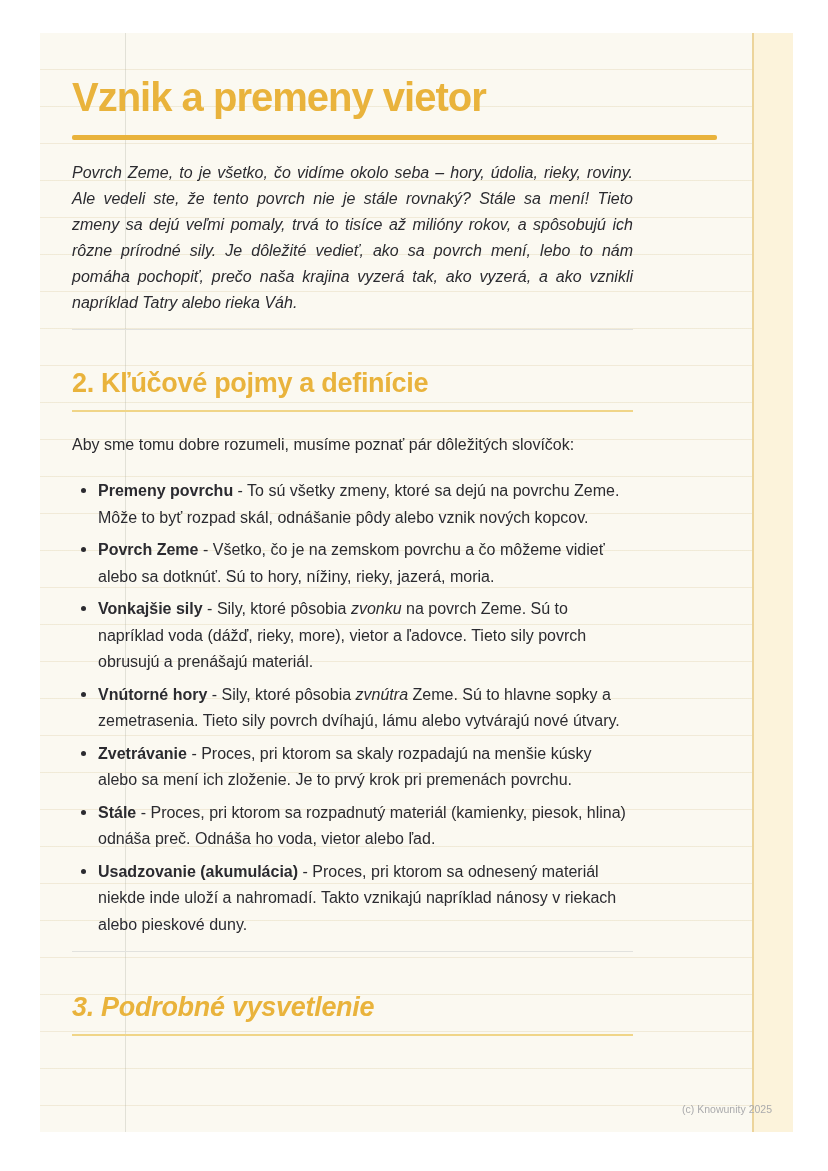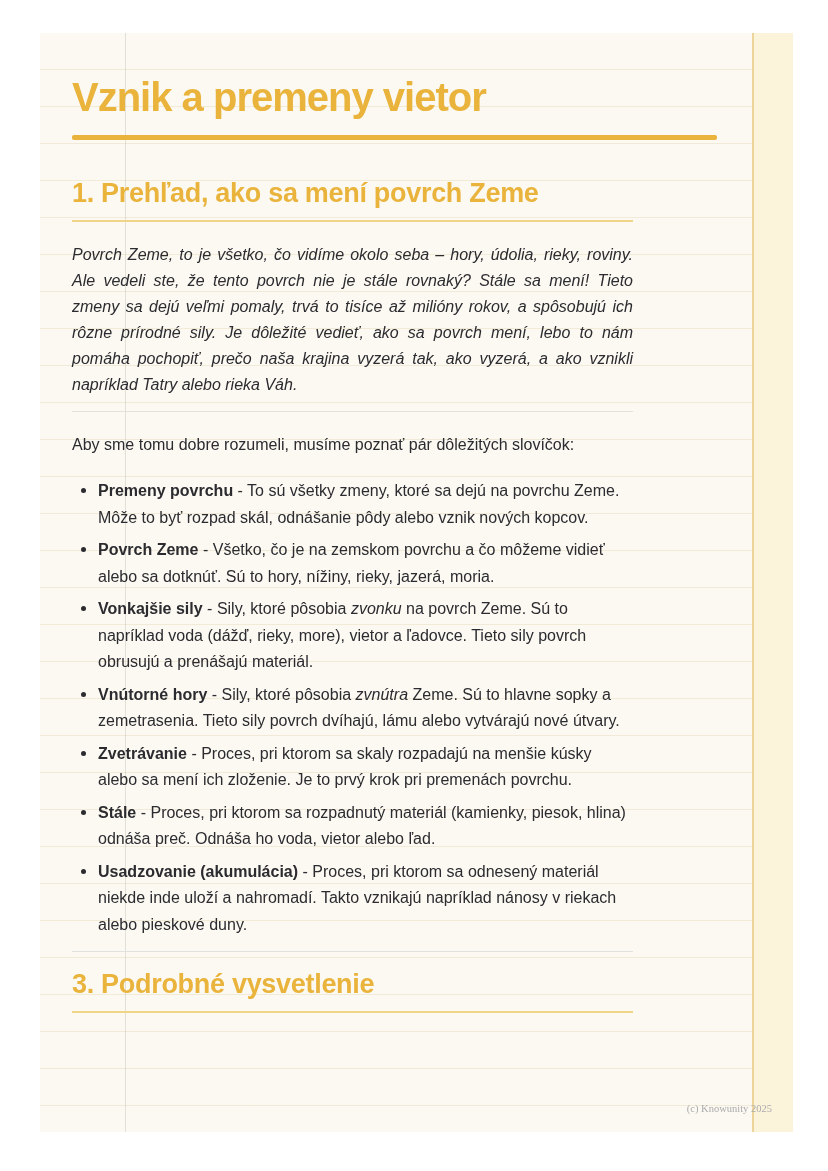--- a/index.html
+++ b/index.html
@@ -67,21 +67,22 @@
     margin: 38px 0 0 0;
     padding-bottom: 11px;
     font-size: 27px;
     line-height: 31px;
     font-weight: 700;
     letter-spacing: -0.3px;
     color: #E9B33C;
     border-bottom: 2px solid #F0D588;
   }
   h2.last {
-    margin-top: 17px;
+    margin-top: 40px;
+    font-style: italic;
   }
   p.body-par {
     margin: 20px 0 0 0;
     font-size: 16px;
     line-height: 26px;
     color: #2B2B30;
   }
   p.justify { text-align: justify; font-style: italic; }
   .divider {
     margin-top: 13px;
@@ -113,39 +114,38 @@
   }
   ul.terms .bold { font-weight: 700; }
   ul.terms .italic { font-style: italic; }
   .watermark {
     position: absolute;
     top: 1103px;
     right: 56px;
     font-size: 10.5px;
     color: #ABABAD;
     z-index: 5;
-    font-family: Liberation Serif, serif;
   }
 </style>
 </head>
 <body>
 
 <div class="page">
   <div class="vline-left"></div>
   <div class="margin-right"></div>
 
   <div class="content">
     <h1 class="doc-title">Vznik a premeny vietor</h1>
     <div class="title-rule"></div>
 
-    <h2 class="sec-heading">1. Prehľad, ako sa mení povrch Zeme</h2>
     <p class="body-par justify">Povrch Zeme, to je všetko, čo vidíme okolo seba – hory, údolia, rieky, roviny. Ale vedeli ste, že tento povrch nie je stále rovnaký? Stále sa mení! Tieto zmeny sa dejú veľmi pomaly, trvá to tisíce až milióny rokov, a spôsobujú ich rôzne prírodné sily. Je dôležité vedieť, ako sa povrch mení, lebo to nám pomáha pochopiť, prečo naša krajina vyzerá tak, ako vyzerá, a ako vznikli napríklad Tatry alebo rieka Váh.</p>
 
     <div class="divider"></div>
 
+    <h2 class="sec-heading">2. Kľúčové pojmy a definície</h2>
     <p class="body-par">Aby sme tomu dobre rozumeli, musíme poznať pár dôležitých slovíčok:</p>
     <ul class="terms">
         <li><span class="bold">Premeny povrchu</span><span> - To sú všetky zmeny, ktoré sa dejú na povrchu Zeme. Môže to byť rozpad skál, odnášanie pôdy alebo vznik nových kopcov.</span></li>
         <li><span class="bold">Povrch Zeme</span><span> - Všetko, čo je na zemskom povrchu a čo môžeme vidieť alebo sa dotknúť. Sú to hory, nížiny, rieky, jazerá, moria.</span></li>
         <li><span class="bold">Vonkajšie sily</span><span> - Sily, ktoré pôsobia </span><span class="italic">zvonku</span><span> na povrch Zeme. Sú to napríklad voda (dážď, rieky, more), vietor a ľadovce. Tieto sily povrch obrusujú a prenášajú materiál.</span></li>
         <li><span class="bold">Vnútorné hory</span><span> - Sily, ktoré pôsobia </span><span class="italic">zvnútra</span><span> Zeme. Sú to hlavne sopky a zemetrasenia. Tieto sily povrch dvíhajú, lámu alebo vytvárajú nové útvary.</span></li>
         <li><span class="bold">Zvetrávanie</span><span> - Proces, pri ktorom sa skaly rozpadajú na menšie kúsky alebo sa mení ich zloženie. Je to prvý krok pri premenách povrchu.</span></li>
         <li><span class="bold">Stále</span><span> - Proces, pri ktorom sa rozpadnutý materiál (kamienky, piesok, hlina) odnáša preč. Odnáša ho voda, vietor alebo ľad.</span></li>
         <li><span class="bold">Usadzovanie (akumulácia)</span><span> - Proces, pri ktorom sa odnesený materiál niekde inde uloží a nahromadí. Takto vznikajú napríklad nánosy v riekach alebo pieskové duny.</span></li>
       </ul>

